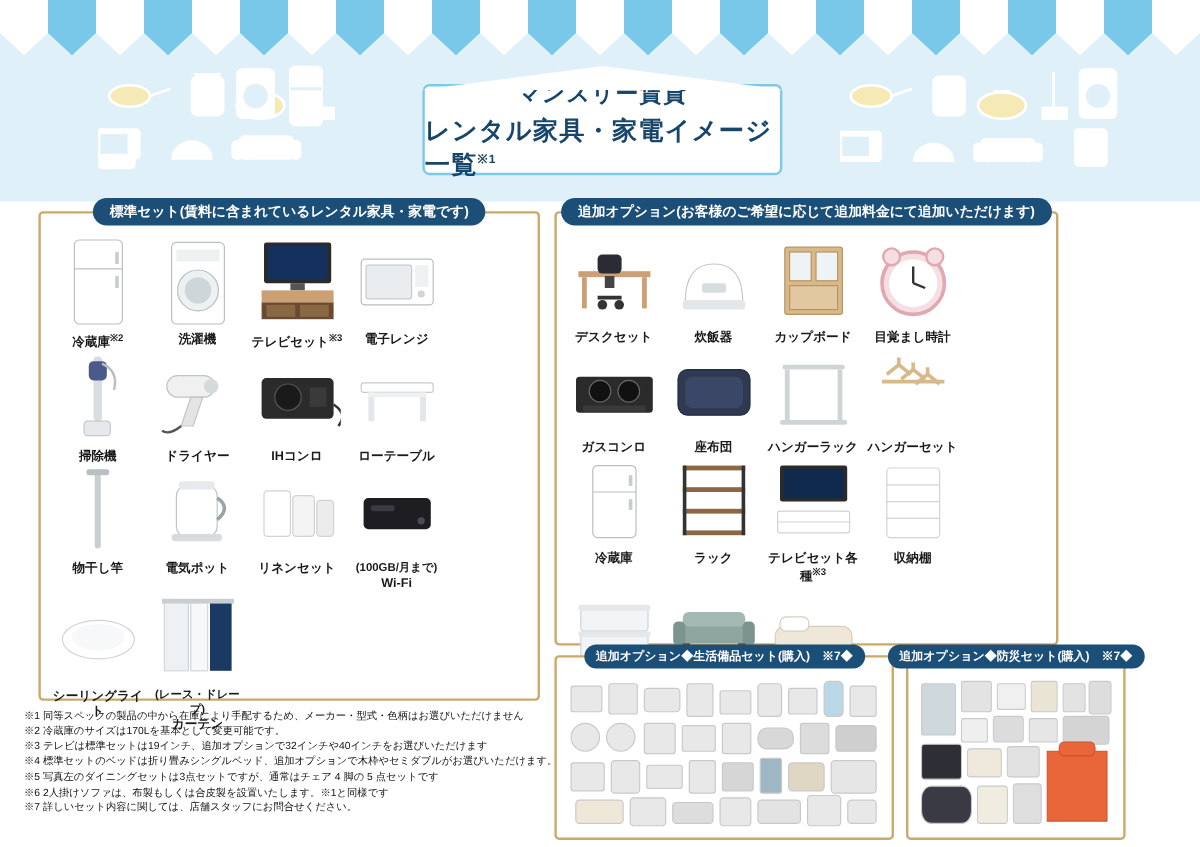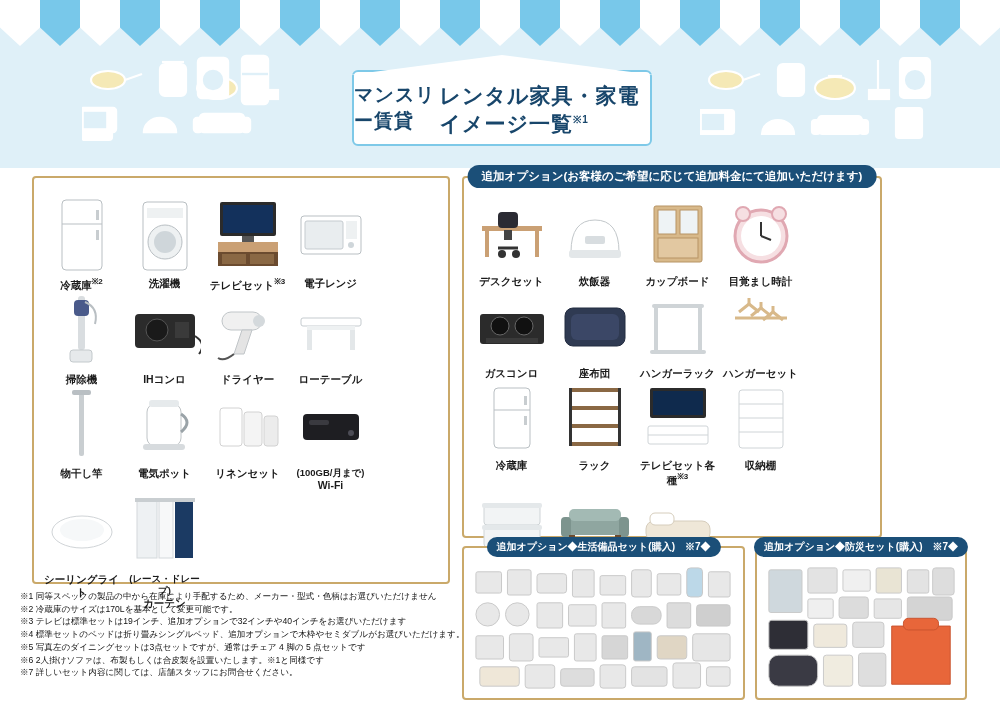--- a/index.html
+++ b/index.html
@@ -30,21 +30,21 @@
     clip-path:polygon(0 0, 100% 0, 100% 60%, 50% 100%, 0 60%);
   }
   .awning-scallop i:nth-child(odd):before { background:#ffffff; }
   .icon-row { position:absolute; top:52px; height:92px; }
   .icon-row svg { display:block; }
   .icon-left { left:82px; }
   .icon-right { left:700px; }
   .title-box {
     position:absolute; left:352px; top:70px; width:300px; height:76px;
     background:#ffffff; border:2px solid #7ec9e8; border-radius:6px;
-    display:flex; align-items:center; justify-content:center;
+    display:flex; flex-direction:column; align-items:center; justify-content:center;
     color:#18466b; font-weight:bold;
   }
   .title-box:before {
     content:""; position:absolute; left:50%; top:-17px; margin-left:-152px;
     width:304px; height:20px;
     background:#ffffff;
     clip-path:polygon(0 100%, 50% 0, 100% 100%);
   }
   .title-line1 { font-size:19px; letter-spacing:1px; }
   .title-line2 { font-size:21px; letter-spacing:1px; margin-top:4px; }
@@ -85,21 +85,21 @@
   #panel-standard .cell { width:83px; }
   #panel-standard .thumb { height:78px; }
 
   
   #panel-options { left:462px; top:176px; width:420px; height:362px; }
   #panel-options .cell { width:83px; }
   #panel-options .thumb { height:76px; }
 
   
   #panel-living { left:462px; top:546px; width:283px; height:154px; }
-  #panel-disaster { left:755px; top:546px; width:212px; height:154px; }
+  #panel-disaster { left:755px; top:546px; width:183px; height:154px; }
   .mini-title {
     position:absolute; top:-11px; left:50%; transform:translateX(-50%);
     background:#1b4f78; color:#fff; font-size:10px; font-weight:bold;
     padding:3px 10px; border-radius:10px; white-space:nowrap;text-align:center;
   }
   .photo-fill { position:absolute; left:6px; top:16px; right:6px; bottom:6px; }
 
   
   .notes {
     position:absolute; left:20px; top:590px; width:418px;
@@ -217,20 +217,21 @@
 
   <div class="title-box">
     <div class="title-line1">マンスリー賃貸</div>
     <div class="title-line2">
       <span>レンタル家具・家電イメージ一覧</span><sup>※1</sup>
     </div>
   </div>
 </div>
 
 <div class="panel" id="panel-standard">
+  <div class="panel-title">標準セット(賃料に含まれているレンタル家具・家電です)</div>
   <div class="grid" id="grid-standard">
       <div class="cell">
         <div class="thumb">
           <svg class="obj" width="72" height="78" viewBox="0 0 72 78">
             <rect x="16" y="4" width="40" height="70" rx="4" fill="#ffffff" stroke="#b9bfc3"></rect>
             <line x1="16" y1="28" x2="56" y2="28" stroke="#b9bfc3"></line>
             <rect x="50" y="14" width="3" height="10" fill="#c8cdd0"></rect>
             <rect x="50" y="34" width="3" height="10" fill="#c8cdd0"></rect>
           </svg>
         </div>
@@ -279,38 +280,38 @@
             <rect x="28" y="8" width="15" height="16" rx="4" fill="#4a5a8a"></rect>
             <rect x="24" y="58" width="22" height="12" rx="3" fill="#e6e9eb" stroke="#c3c9cc"></rect>
             <path d="M39 10 q14 6 10 22" stroke="#b9bfc3" fill="none" stroke-width="2"></path>
           </svg>
         </div>
         <div class="cap"><span>掃除機</span></div>
       </div>
       <div class="cell">
         <div class="thumb">
           <svg class="obj" width="72" height="78" viewBox="0 0 72 78">
+            <rect x="10" y="20" width="40" height="18" rx="9" fill="#f0f0f0" stroke="#c0c5c8"></rect>
+            <path d="M30 38 l-8 24 h10 l8 -24 z" fill="#e4e4e4" stroke="#c0c5c8"></path>
+            <path d="M22 62 q-10 8 -16 4" stroke="#555" fill="none" stroke-width="2"></path>
+            <circle cx="47" cy="29" r="6" fill="#d4d9dc"></circle>
+          </svg>
+        </div>
+        <div class="cap"><span>ドライヤー</span></div>
+      </div>
+      <div class="cell">
+        <div class="thumb">
+          <svg class="obj" width="72" height="78" viewBox="0 0 72 78">
             <rect x="6" y="22" width="60" height="34" rx="4" fill="#2b2b2b"></rect>
             <circle cx="28" cy="38" r="11" fill="#1a1a1a" stroke="#555"></circle>
             <rect x="46" y="30" width="14" height="16" fill="#3a3a3a"></rect>
             <path d="M66 44 q12 8 4 18" stroke="#333" fill="none" stroke-width="2"></path>
           </svg>
         </div>
         <div class="cap"><span>IHコンロ</span></div>
-      </div>
-      <div class="cell">
-        <div class="thumb">
-          <svg class="obj" width="72" height="78" viewBox="0 0 72 78">
-            <rect x="10" y="20" width="40" height="18" rx="9" fill="#f0f0f0" stroke="#c0c5c8"></rect>
-            <path d="M30 38 l-8 24 h10 l8 -24 z" fill="#e4e4e4" stroke="#c0c5c8"></path>
-            <path d="M22 62 q-10 8 -16 4" stroke="#555" fill="none" stroke-width="2"></path>
-            <circle cx="47" cy="29" r="6" fill="#d4d9dc"></circle>
-          </svg>
-        </div>
-        <div class="cap"><span>ドライヤー</span></div>
       </div>
       <div class="cell">
         <div class="thumb">
           <svg class="obj" width="72" height="78" viewBox="0 0 72 78">
             <rect x="6" y="26" width="60" height="8" rx="2" fill="#ffffff" stroke="#c5cbcf"></rect>
             <rect x="12" y="34" width="5" height="24" fill="#e3e7e9"></rect>
             <rect x="55" y="34" width="5" height="24" fill="#e3e7e9"></rect>
             <rect x="12" y="34" width="48" height="4" fill="#eef1f2"></rect>
           </svg>
         </div>

